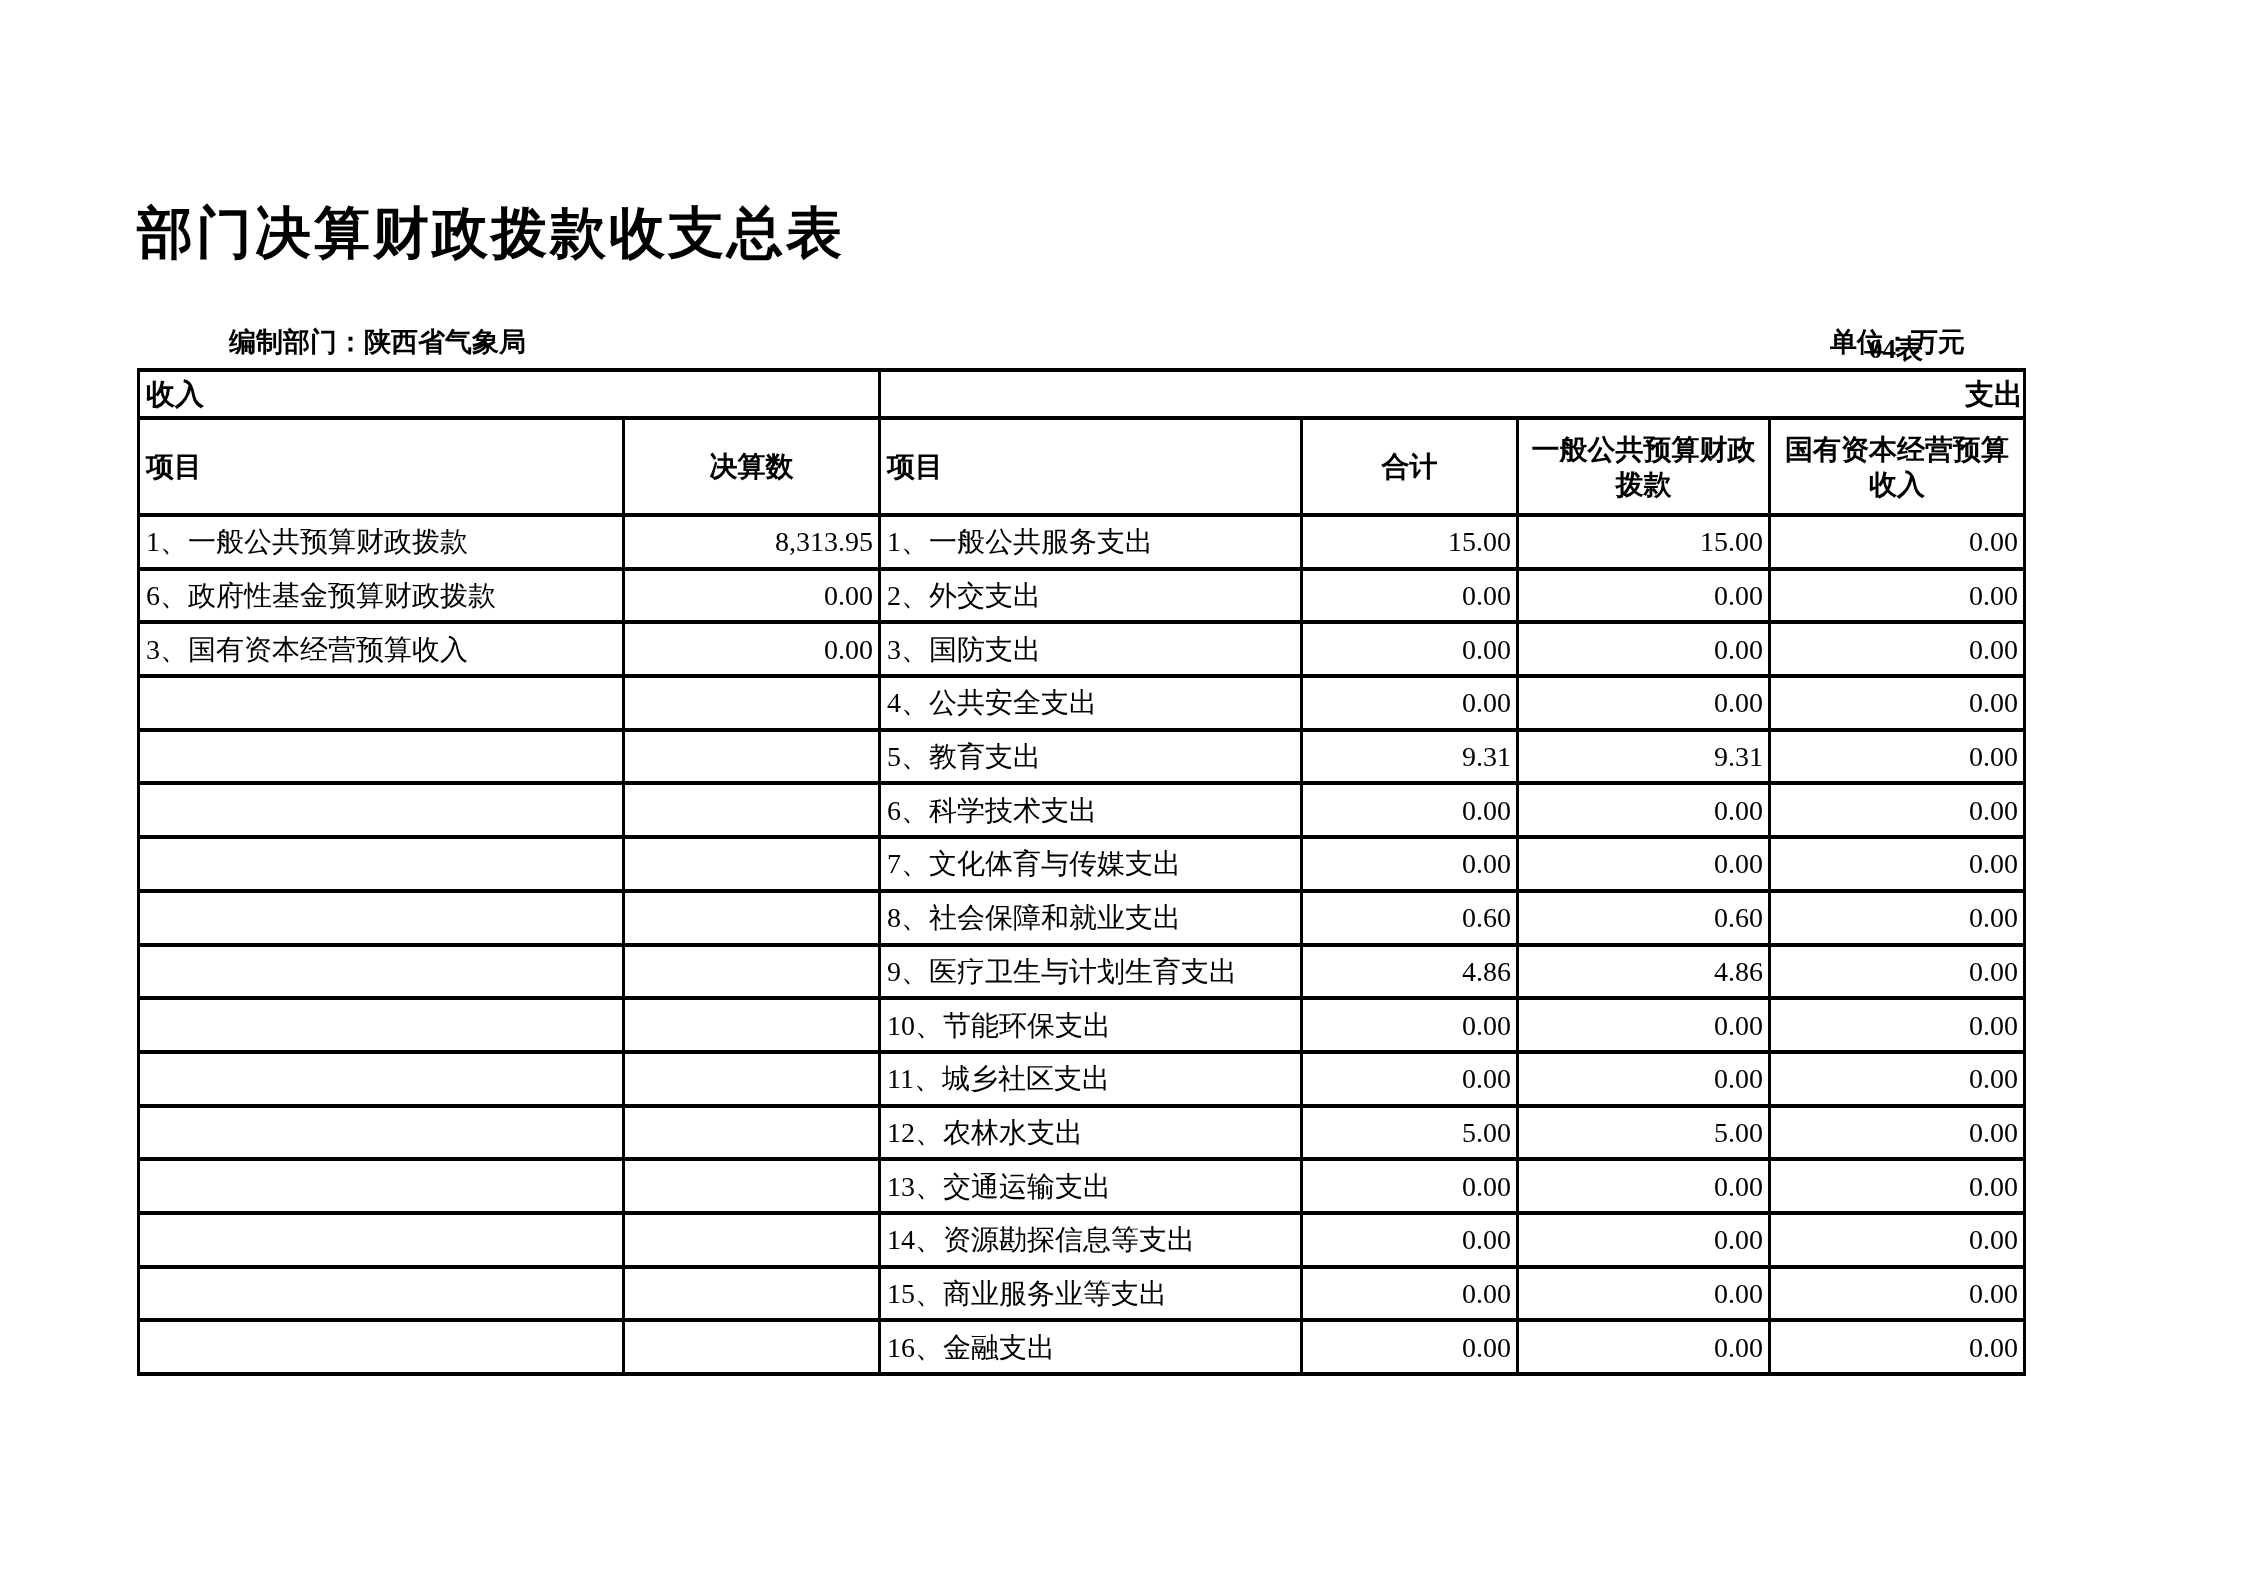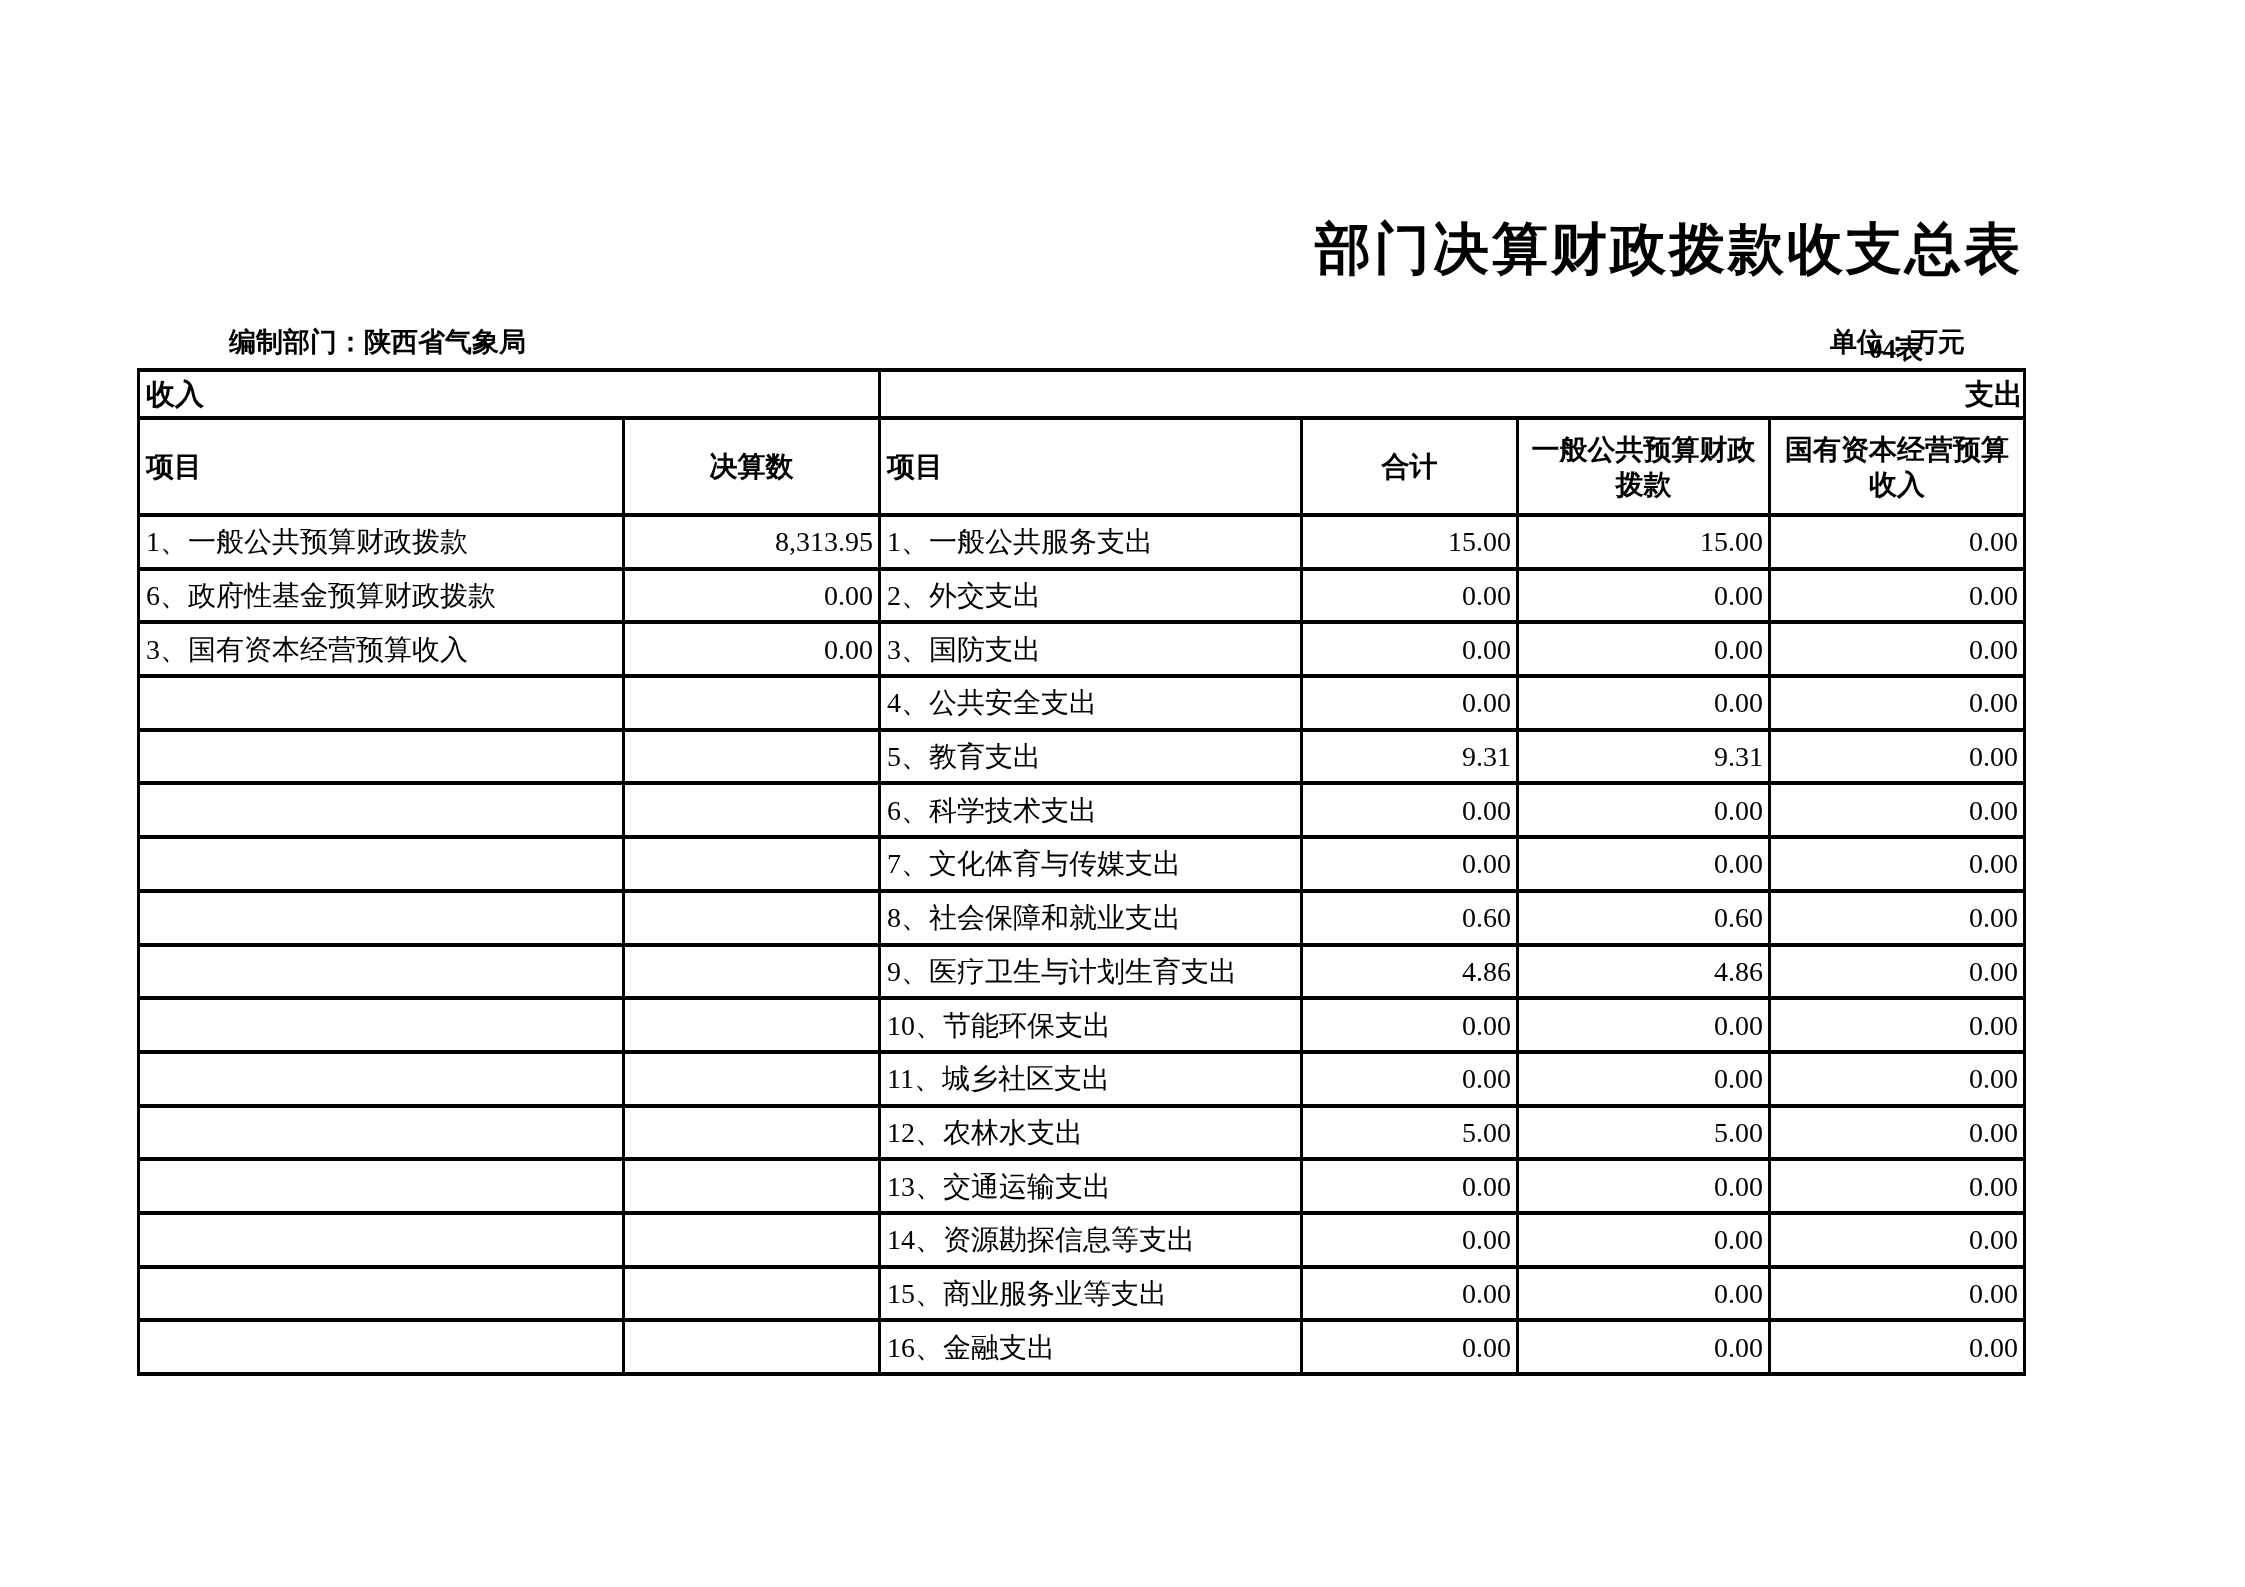--- a/index.html
+++ b/index.html
@@ -4,22 +4,22 @@
 <style>
   * { margin: 0; padding: 0; box-sizing: border-box; }
   html, body { background: #ffffff; }
   body {
     width: 2245px; height: 1587px;
     position: relative;
     font-family: "Liberation Serif", "DejaVu Serif", serif;
     color: #000;
   }
   .title {
-    position: absolute; left: 137px; top: 212px; width: 1886px;
-    text-align: right; font-size: 56px; font-weight: bold; letter-spacing: 3px;
+    position: absolute; left: 137px; top: 196px; width: 1886px;
+    text-align: left; font-size: 56px; font-weight: bold; letter-spacing: 3px;
   }
   .table-no {
     position: absolute; left: 137px; top: 287px; width: 1886px;
     text-align: right; padding-right: 100px;
     font-size: 27px; font-weight: bold; margin-top: 44px;
   }
   .meta {
     position: absolute; left: 137px; top: 324px; width: 1886px; height: 40px;
     font-size: 27px; font-weight: bold;
   }

